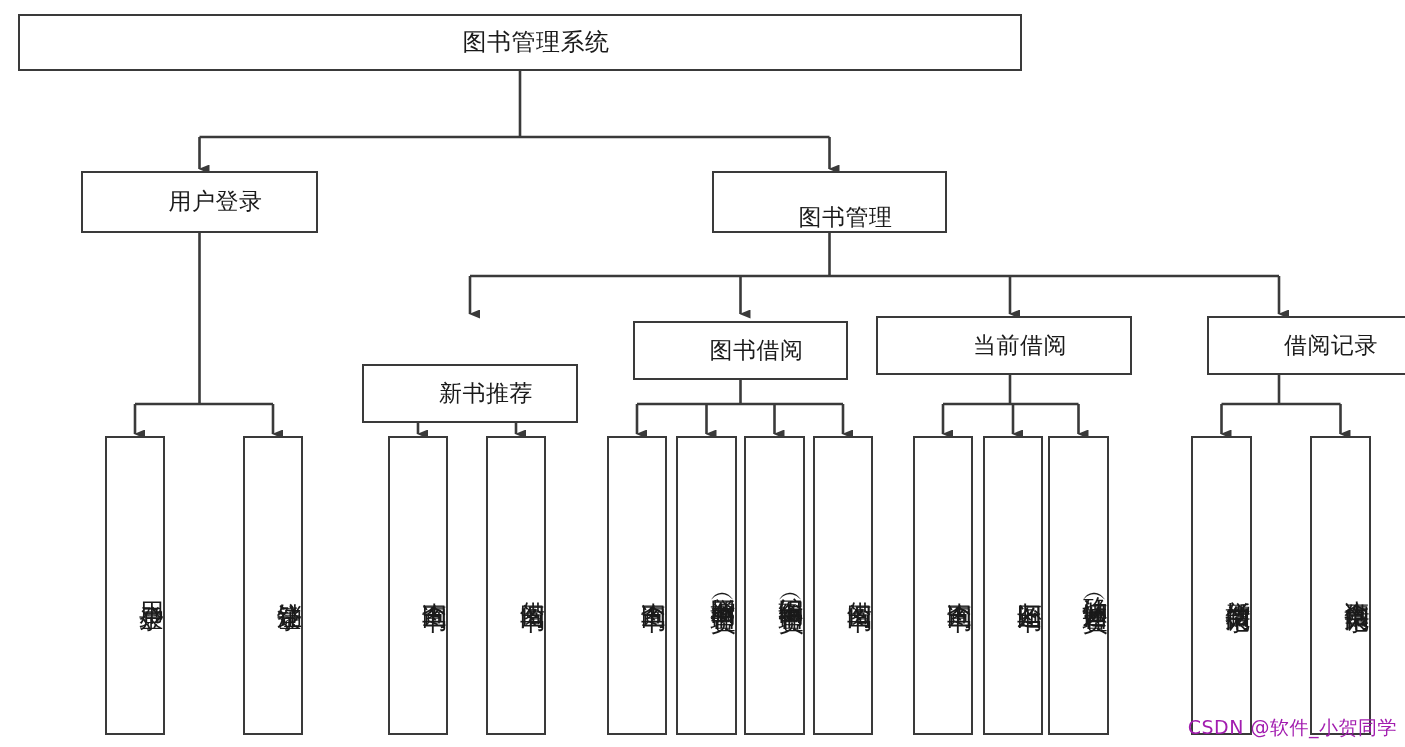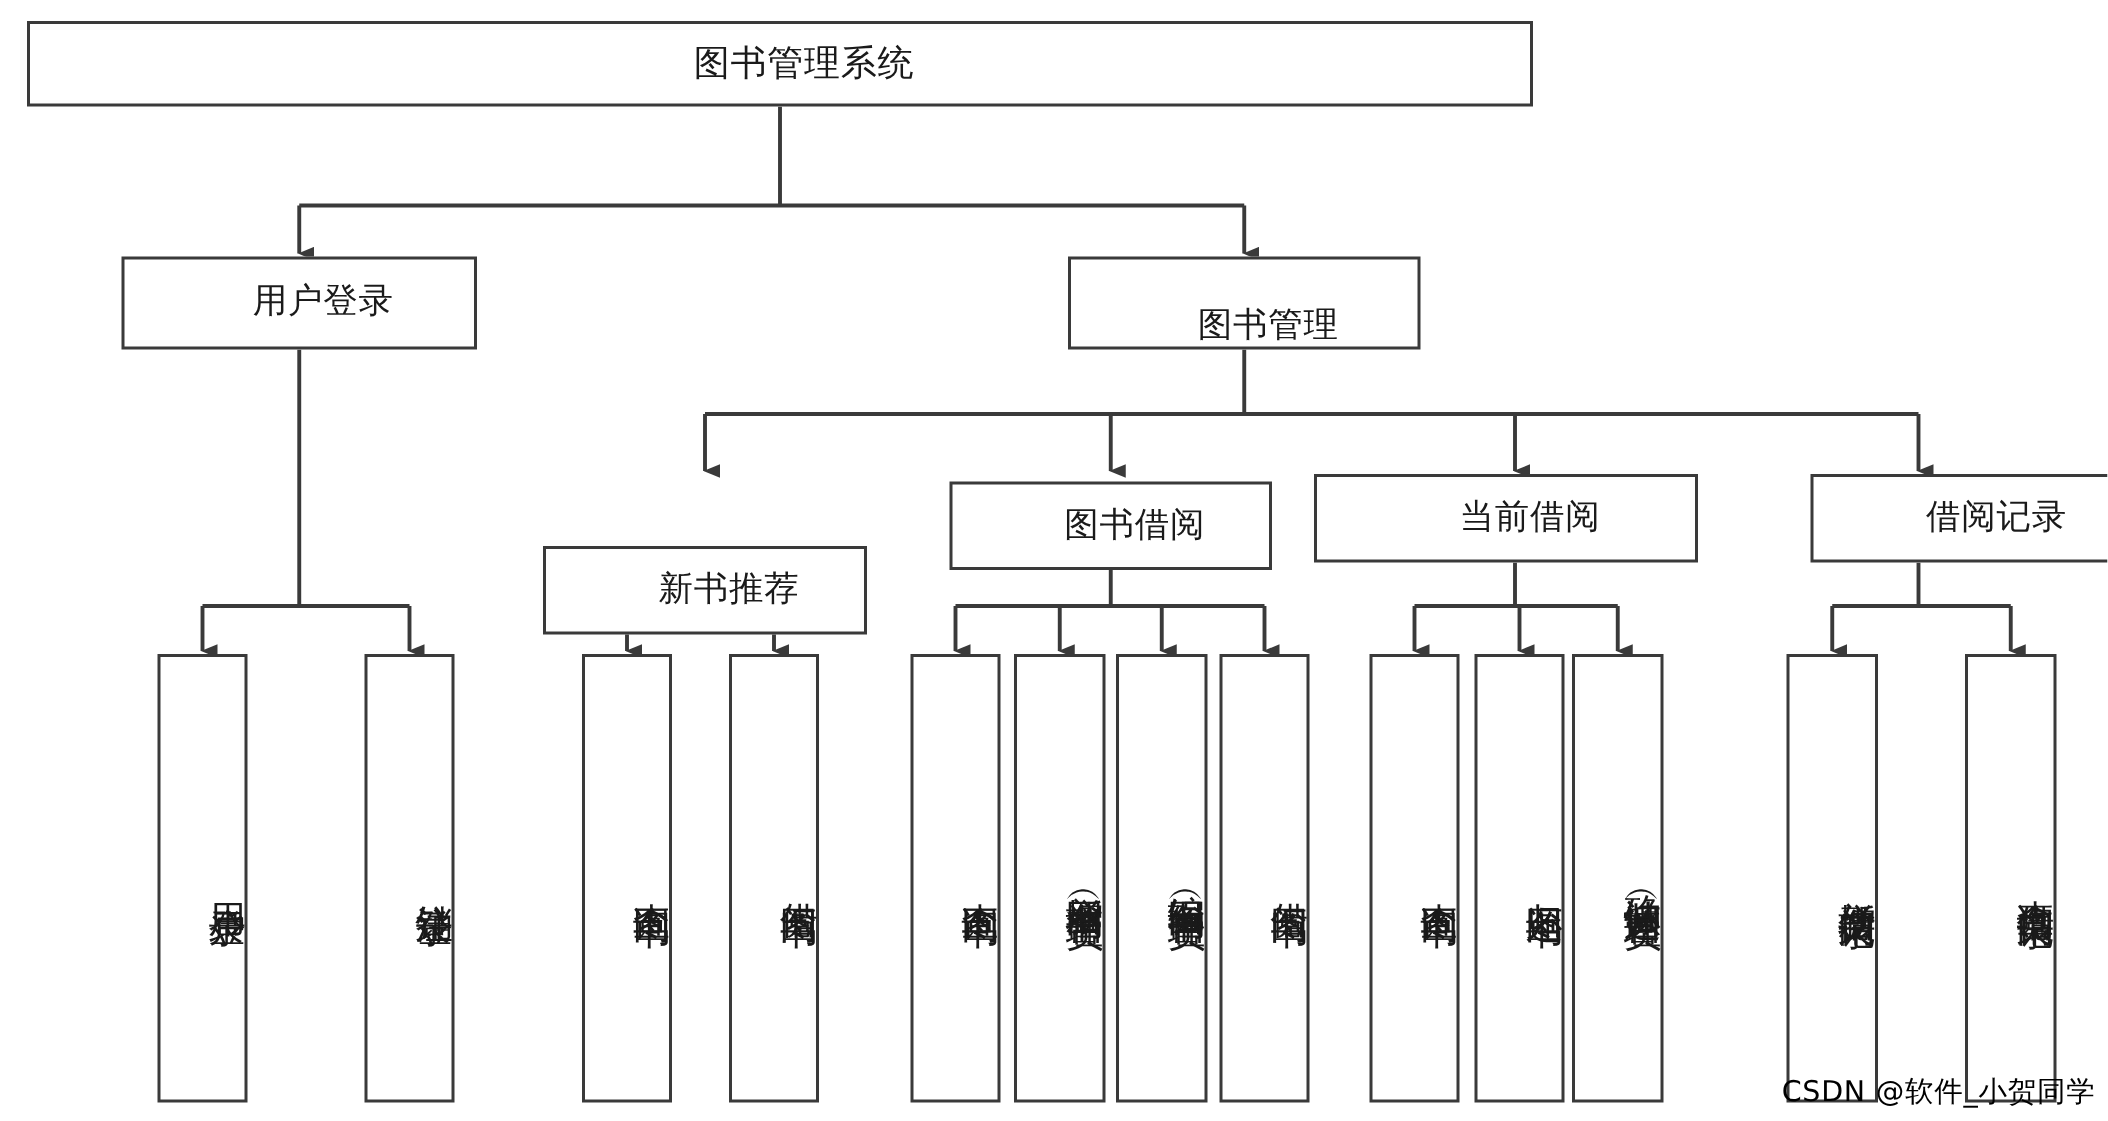--- a/index.html
+++ b/index.html
@@ -63,21 +63,21 @@
     line-height: 1.12;
     letter-spacing: 2px;
     white-space: normal;
     max-height: 268px;
   }
   #watermark {
     position: absolute;
     right: 8px;
     bottom: 6px;
     font-size: 19px;
-    color: #000000;
+    color: #a21caf;
     letter-spacing: 0.5px;
     white-space: nowrap;
     font-family: "DejaVu Sans", "Liberation Sans", sans-serif;
   }
 </style>
 </head>
 <body>
 
 <div id="diagram-root">
 

